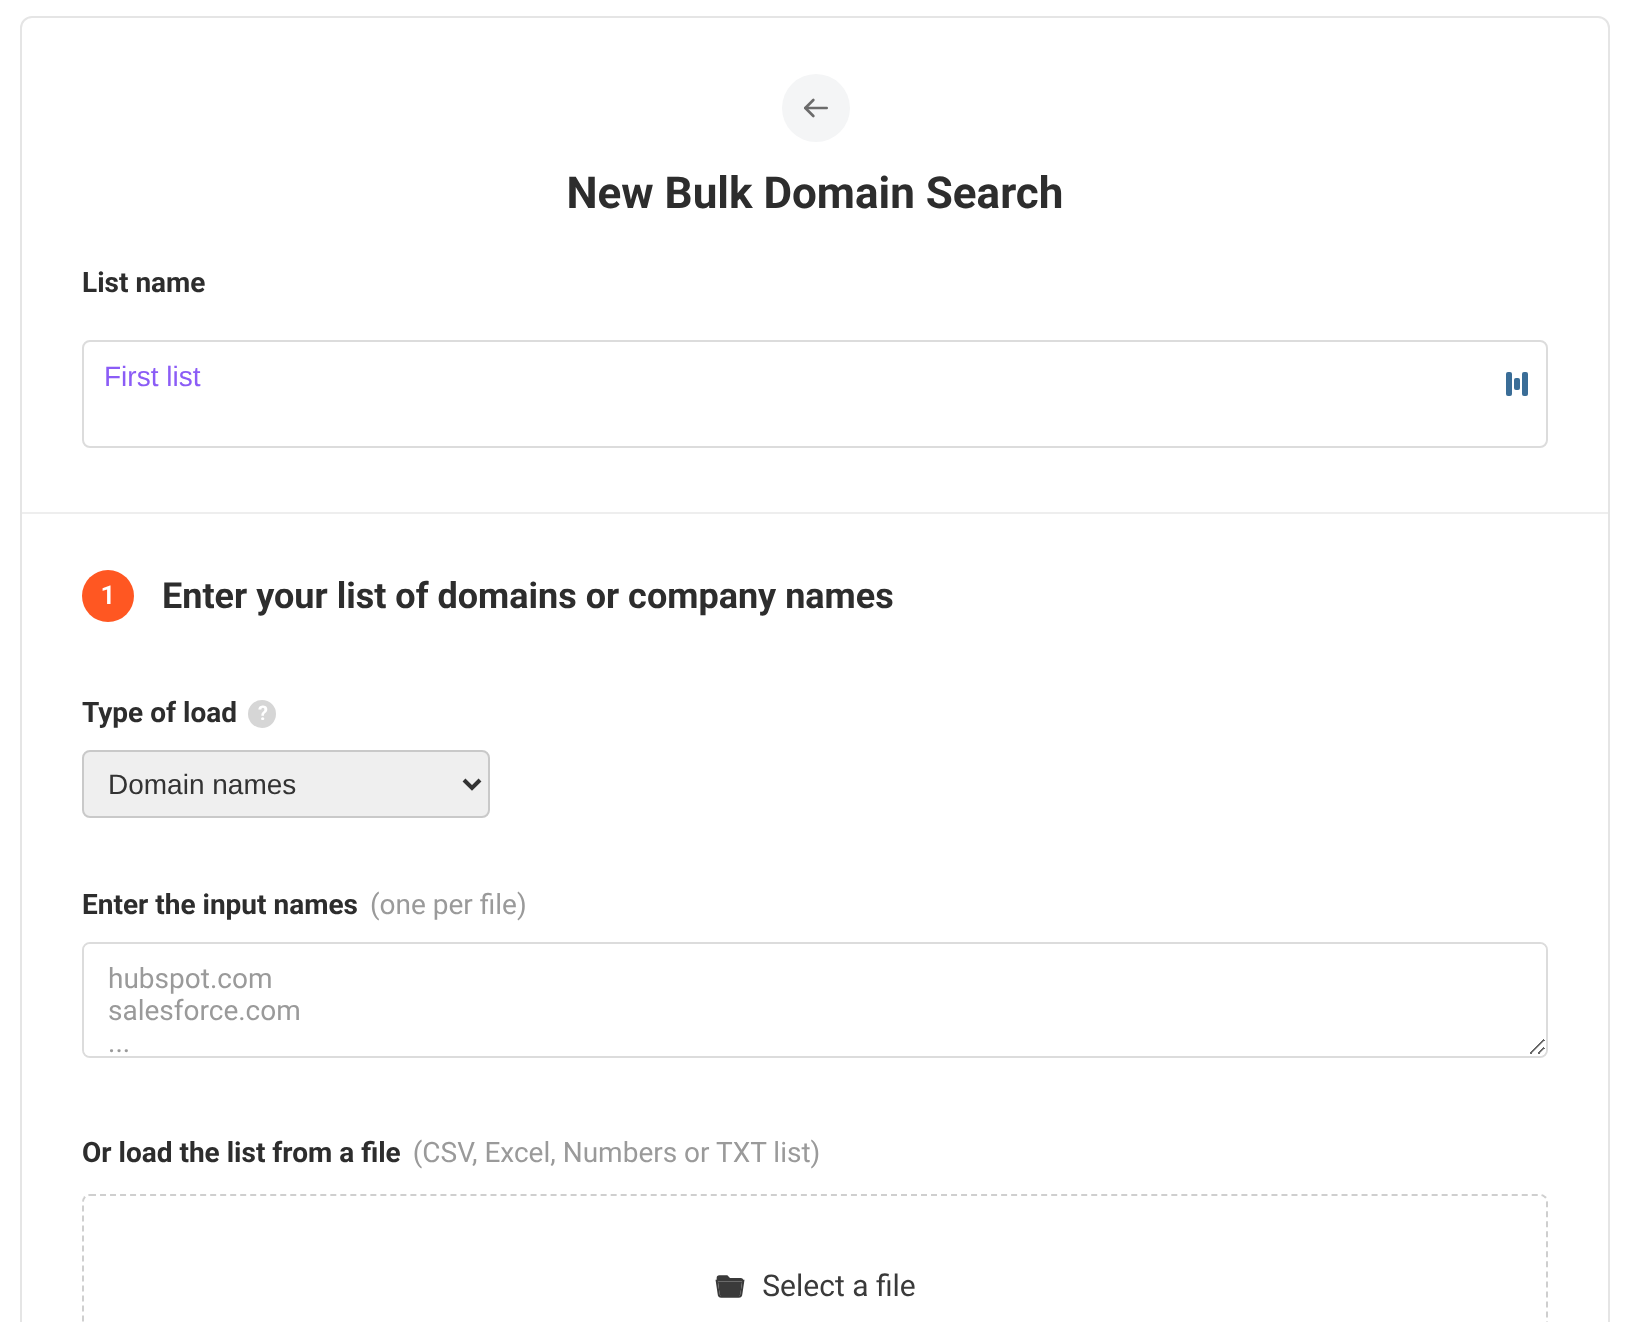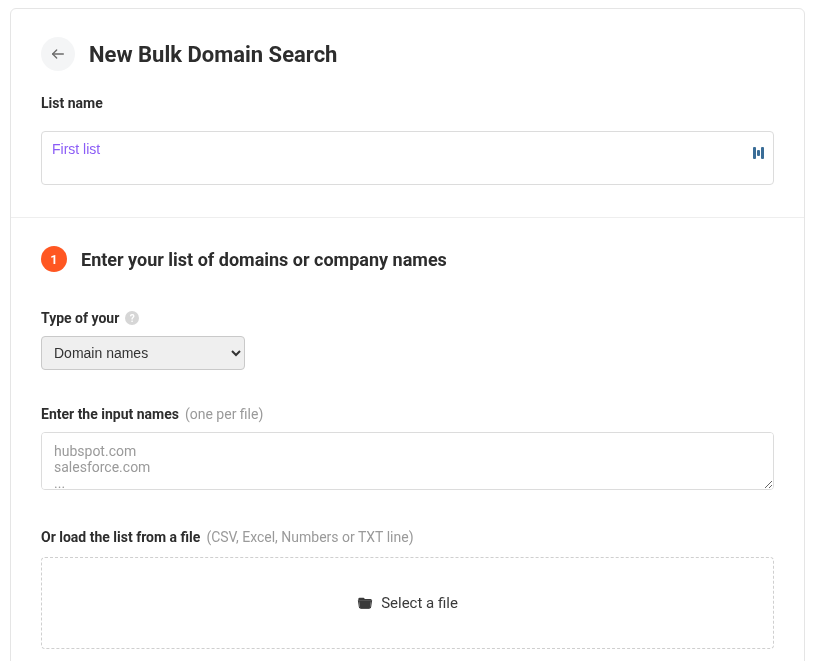--- a/index.html
+++ b/index.html
@@ -16,20 +16,21 @@
     border-radius: 6px;
     background: #fff;
   }
   .section-top {
     padding: 28px 30px 32px 30px;
   }
   .header-row {
     display: flex;
     align-items: center;
     gap: 14px;
+    flex-direction: column;
   }
   .back-btn {
     width: 34px;
     height: 34px;
     border-radius: 50%;
     background: #f4f5f6;
     display: flex;
     align-items: center;
     justify-content: center;
     cursor: pointer;
@@ -204,21 +205,21 @@
   <div class="divider"></div>
 
   <div class="section-body">
     <div class="step-row">
       <div class="step-badge">1</div>
       <div class="step-title">Enter your list of domains or company names</div>
     </div>
 
     <div class="mt40">
       <div class="sub-label">
-        <span>Type of your</span>
+        <span>Type of load</span>
         <span class="help-icon">?</span>
       </div>
       <div class="select-wrap">
         <select class="native">
           <option>Domain names</option>
         </select>
       </div>
     </div>
 
     <div class="mt36">
@@ -229,21 +230,21 @@
       <div class="textarea-wrap">
         <textarea class="domain-area" placeholder="hubspot.com
 salesforce.com
 ..." style=""></textarea>
       </div>
     </div>
 
     <div class="mt36">
       <div class="sub-label">
         <span>Or load the list from a file</span>
-        <span class="hint">(CSV, Excel, Numbers or TXT line)</span>
+        <span class="hint">(CSV, Excel, Numbers or TXT list)</span>
       </div>
       <div class="dropzone">
         <svg viewBox="0 0 24 24">
           <path d="M20 6h-8l-2-2H4a2 2 0 0 0-2 2v2h20V8a2 2 0 0 0-2-2z"></path>
           <path d="M2 8l1.5 10a2 2 0 0 0 2 2h13a2 2 0 0 0 2-2L22 8H2z" fill="none" stroke="#3a3a3a" stroke-width="1.5"></path>
           <path d="M3 9h18l-1.2 9a2 2 0 0 1-2 1.8H6.2a2 2 0 0 1-2-1.8L3 9z"></path>
         </svg>
         <span>Select a file</span>
       </div>
     </div>

